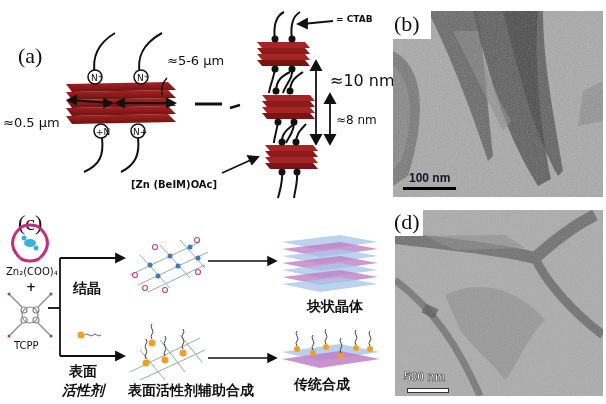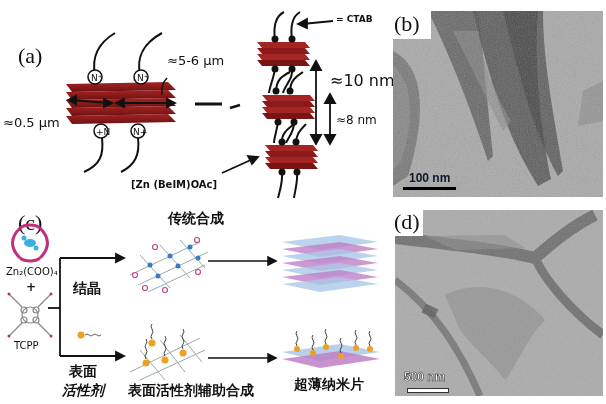--- a/index.html
+++ b/index.html
@@ -297,26 +297,26 @@
       <path d="M326 144 q-2 -3 0 -5 t0 -5 t0 -5"></path>
       <path d="M341 153 q-2 -3 0 -5 t0 -5 t0 -5"></path>
       <path d="M356 145 q-2 -3 0 -5 t0 -5 t0 -5"></path>
       <path d="M370 146 q-2 -3 0 -5 t0 -5 t0 -5"></path>
     </g>
   </svg>
 
   <span class="abs lbl" style="left:6px;top:66px;font-size:10px;text-align:right;">Zn₂(COO)₄</span>
   <span class="abs lbl bold" style="left:26px;top:80px;font-size:12px;">+</span>
   <span class="abs lbl" style="left:14px;top:140px;font-size:10px;">TCPP</span>
-  <span class="abs cn" style="left:168px;top:10px;font-size:14px;">传统合成</span>
   <span class="abs cn" style="left:73px;top:80px;font-size:14px;text-align:center;">结晶</span>
+  <span class="abs cn" style="left:307px;top:98px;font-size:14px;">块状晶体</span>
   <span class="abs cn" style="left:69px;top:163px;font-size:14px;">表面</span>
   <span class="abs cn" style="left:62px;top:182px;font-size:14px;font-style:italic;">活性剂</span>
   <span class="abs cn" style="left:128px;top:182px;font-size:14px;">表面活性剂辅助合成</span>
-  <span class="abs cn" style="left:294px;top:176px;font-size:14px;">超薄纳米片</span>
+  <span class="abs cn" style="left:294px;top:176px;font-size:14px;">传统合成</span>
 </div>
 
 <div class="tem" style="left:395px;top:210px;width:208px;height:186px;background:#aaaaaa;">
   <svg width="208" height="186" viewBox="0 0 208 186">
     <defs>
       <filter id="noiseD">
           <feTurbulence type="fractalNoise" baseFrequency="0.9" numOctaves="2" seed="7"></feTurbulence>
           <feColorMatrix type="saturate" values="0"></feColorMatrix>
           <feComponentTransfer>
             <feFuncA type="linear" slope="0.25"></feFuncA>

